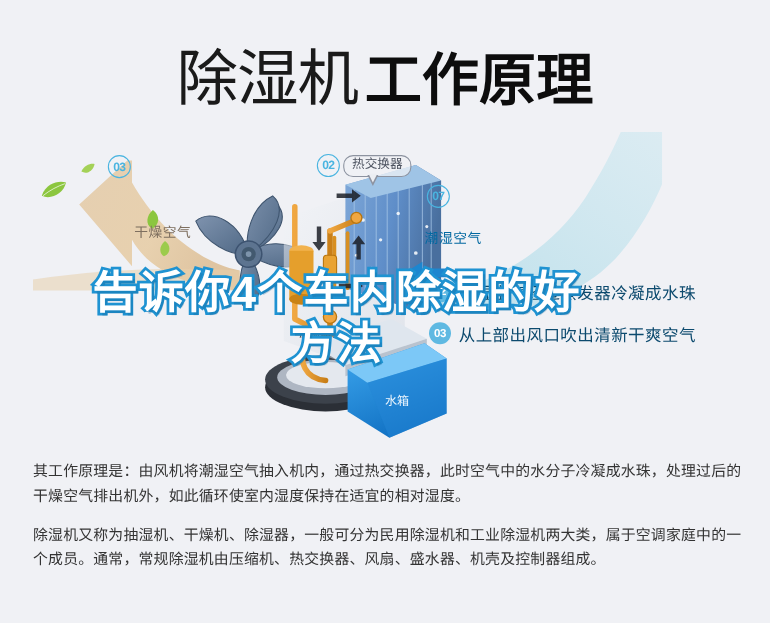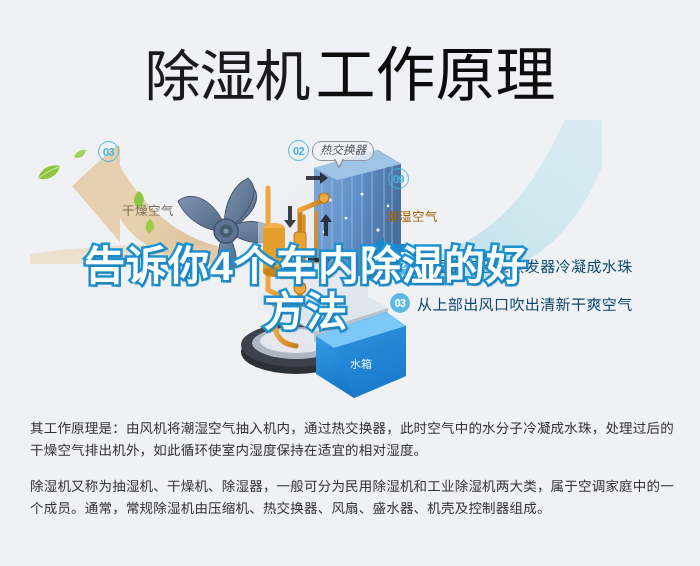--- a/index.html
+++ b/index.html
@@ -33,22 +33,22 @@
     white-space: nowrap;
   }
   .title-light {
     font-size: 56px;
     font-weight: 500;
     color: #1a1a1a;
     letter-spacing: -1px;
     vertical-align: baseline;
   }
   .title-bold {
-    font-size: 60px;
-    font-weight: 400;
+    font-size: 52px;
+    font-weight: 700;
     color: #0d0d0d;
     letter-spacing: 0px;
     margin-left: 6px;
     vertical-align: baseline;
   }
 
   
   .stage {
     position: absolute;
     left: 0;
@@ -111,21 +111,20 @@
   }
   .callout-box {
     border: 1.4px solid #8d93a0;
     border-radius: 9px;
     padding: 1px 7px 2px 7px;
     font-size: 11.5px;
     color: #4d5360;
     background: rgba(240,241,245,0.72);
     line-height: 15px;
     white-space: nowrap;
-    font-style: italic;
   }
   .callout-tail {
     position: absolute;
     left: 46px;
     top: 19px;
     width: 0;
     height: 0;
     border-left: 5px solid transparent;
     border-right: 5px solid transparent;
     border-top: 10px solid #8d93a0;
@@ -171,21 +170,21 @@
     top: 23px;
   }
 
   .diagram-label {
     position: absolute;
     font-size: 12.5px;
     color: #6e7683;
     white-space: nowrap;
     letter-spacing: 0.5px;
   }
-  .label-moist { left: 386px; top: 88px; color: #a16207; }
+  .label-moist { left: 386px; top: 88px; color: #0369a1; }
   .label-dry   { left: 122px; top: 82px; color: #7e6f5f; }
 
   
   .legend {
     position: absolute;
     left: 390px;
     top: 128px;
     width: 300px;
   }
   .legend-row {
@@ -419,21 +418,21 @@
         <text x="112" y="228" font-family="Liberation Sans, sans-serif" font-size="11" fill="#e9f4fd">水箱</text>
       </svg>
     </div>
 
     <div class="callout">
       <span class="badge badge-diagram">02</span>
       <span class="callout-box">热交换器</span>
       <span class="callout-tail"></span>
     </div>
 
-    <span class="badge badge-diagram badge-01">09</span>
+    <span class="badge badge-diagram badge-01">07</span>
     <span class="diagram-label label-moist">潮湿空气</span>
 
     <span class="badge badge-diagram badge-03d">03</span>
     <span class="diagram-label label-dry">干燥空气</span>
 
     <div class="legend">
       <div class="legend-row">
         <span class="badge badge-legend">02</span>
         <span class="legend-text">潮湿空气经过蒸发器冷凝成水珠</span>
       </div>

